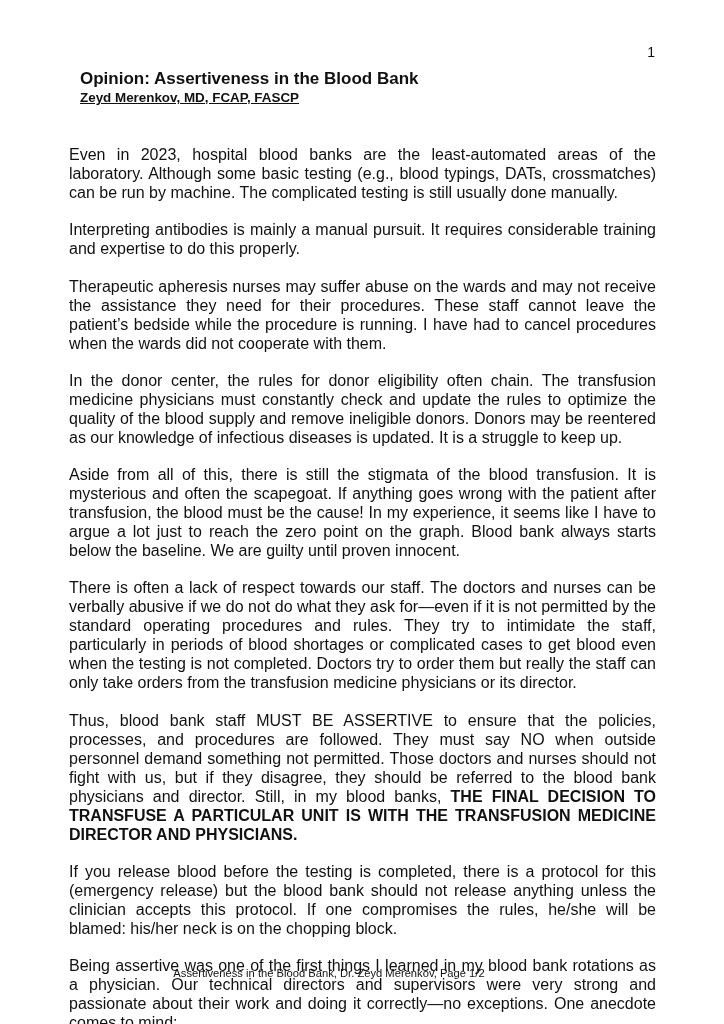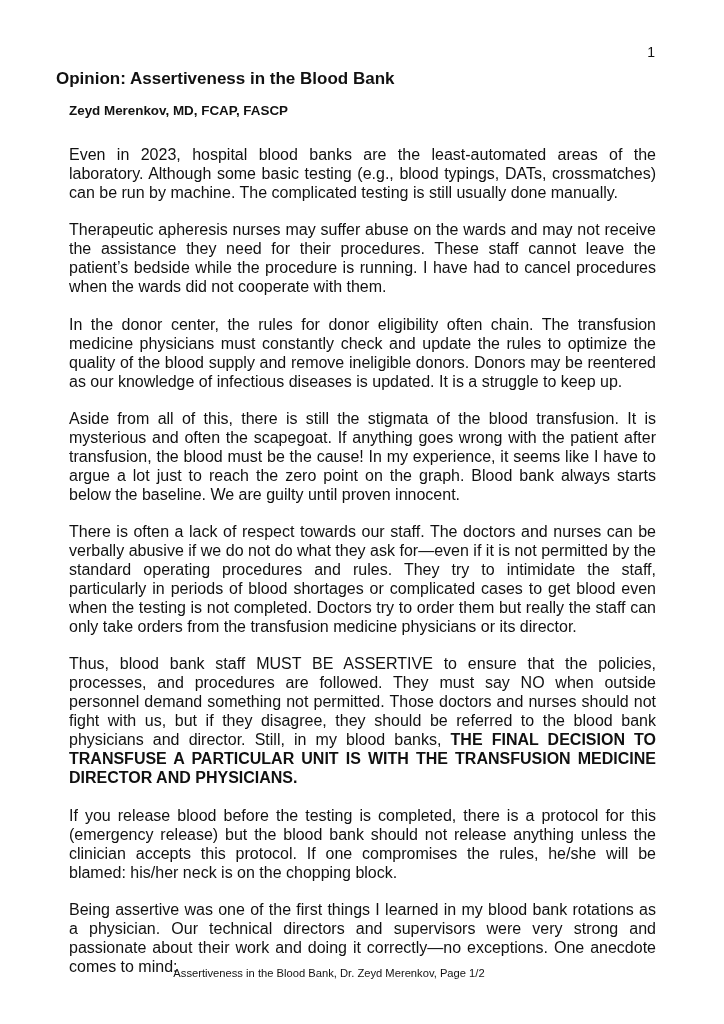--- a/index.html
+++ b/index.html
@@ -17,35 +17,36 @@
     }
     .page-number {
       position: absolute;
       top: 44px;
       right: 69px;
       font-size: 14px;
       line-height: 16px;
     }
     .header {
       position: absolute;
-      left: 56px;
+      left: 80px;
       top: 69px;
       width: 587px;
     }
     .title {
       font-size: 17px;
       font-weight: bold;
       line-height: 20px;
       margin: 0;
     }
     .subtitle {
       font-size: 13.4px;
       font-weight: bold;
       line-height: 17px;
-      margin: 13px;
+      margin: 0;
+      text-decoration: underline;
     }
     .body-text {
       position: absolute;
       left: 69px;
       top: 145px;
       width: 587px;
     }
     .para {
       font-size: 16px;
       line-height: 19px;
@@ -74,20 +75,21 @@
 
 <div class="page-number">1</div>
 
 <div class="header">
   <h1 class="title">Opinion:  Assertiveness in the Blood Bank</h1>
   <p class="subtitle">Zeyd Merenkov, MD, FCAP, FASCP</p>
 </div>
 
 <div class="body-text">
   <p class="para last-line-left">Even in 2023, hospital blood banks are the least-automated areas of the laboratory. Although some basic testing (e.g., blood typings, DATs, crossmatches) can be run by machine.  The complicated testing is still usually done manually.</p>
+  <p class="para last-line-left">Interpreting antibodies is mainly a manual pursuit.  It requires considerable training and expertise to do this properly.</p>
   <p class="para last-line-left">Therapeutic apheresis nurses may suffer abuse on the wards and may not receive the assistance they need for their procedures.  These staff cannot leave the patient’s bedside while the procedure is running.  I have had to cancel procedures when the wards did not cooperate with them.</p>
   <p class="para last-line-left">In the donor center, the rules for donor eligibility often chain.  The transfusion medicine physicians must constantly check and update the rules to optimize the quality of the blood supply and remove ineligible donors.  Donors may be reentered as our knowledge of infectious diseases is updated.  It is a struggle to keep up.</p>
   <p class="para last-line-left">Aside from all of this, there is still the stigmata of the blood transfusion.  It is mysterious and often the scapegoat.  If anything goes wrong with the patient after transfusion, the blood must be the cause!  In my experience, it seems like I have to argue a lot just to reach the zero point on the graph.  Blood bank always starts below the baseline.  We are guilty until proven innocent.</p>
   <p class="para last-line-left">There is often a lack of respect towards our staff.  The doctors and nurses can be verbally abusive if we do not do what they ask for—even if it is not permitted by the standard operating procedures and rules.  They try to intimidate the staff, particularly in periods of blood shortages or complicated cases to get blood even when the testing is not completed. Doctors try to order them but really the staff can only take orders from the transfusion medicine physicians or its director.</p>
   <p class="para last-line-left"><span>Thus, blood bank staff MUST BE ASSERTIVE to ensure that the policies, processes, and procedures are followed.  They must say NO when outside personnel demand something not permitted.  Those doctors and nurses should not fight with us, but if they disagree,  they should be referred to the blood bank physicians and director.  Still, in my blood banks, </span><span class="bold">THE FINAL DECISION TO TRANSFUSE A PARTICULAR UNIT IS WITH THE TRANSFUSION MEDICINE DIRECTOR AND PHYSICIANS.</span></p>
   <p class="para last-line-left">If you release blood before the testing is completed, there is a protocol for this (emergency release) but the blood bank should not release anything unless the clinician accepts this protocol.  If one compromises the rules, he/she will be blamed:  his/her neck is on the chopping block.</p>
   <p class="para last-line-left">Being assertive was one of the first things I learned in my blood bank rotations as a physician.  Our technical directors and supervisors were very strong and passionate about their work and doing it correctly—no exceptions.  One anecdote comes to mind:</p>
 </div>
 
 <div class="footer">Assertiveness in the Blood Bank, Dr. Zeyd Merenkov, Page 1/2</div>

